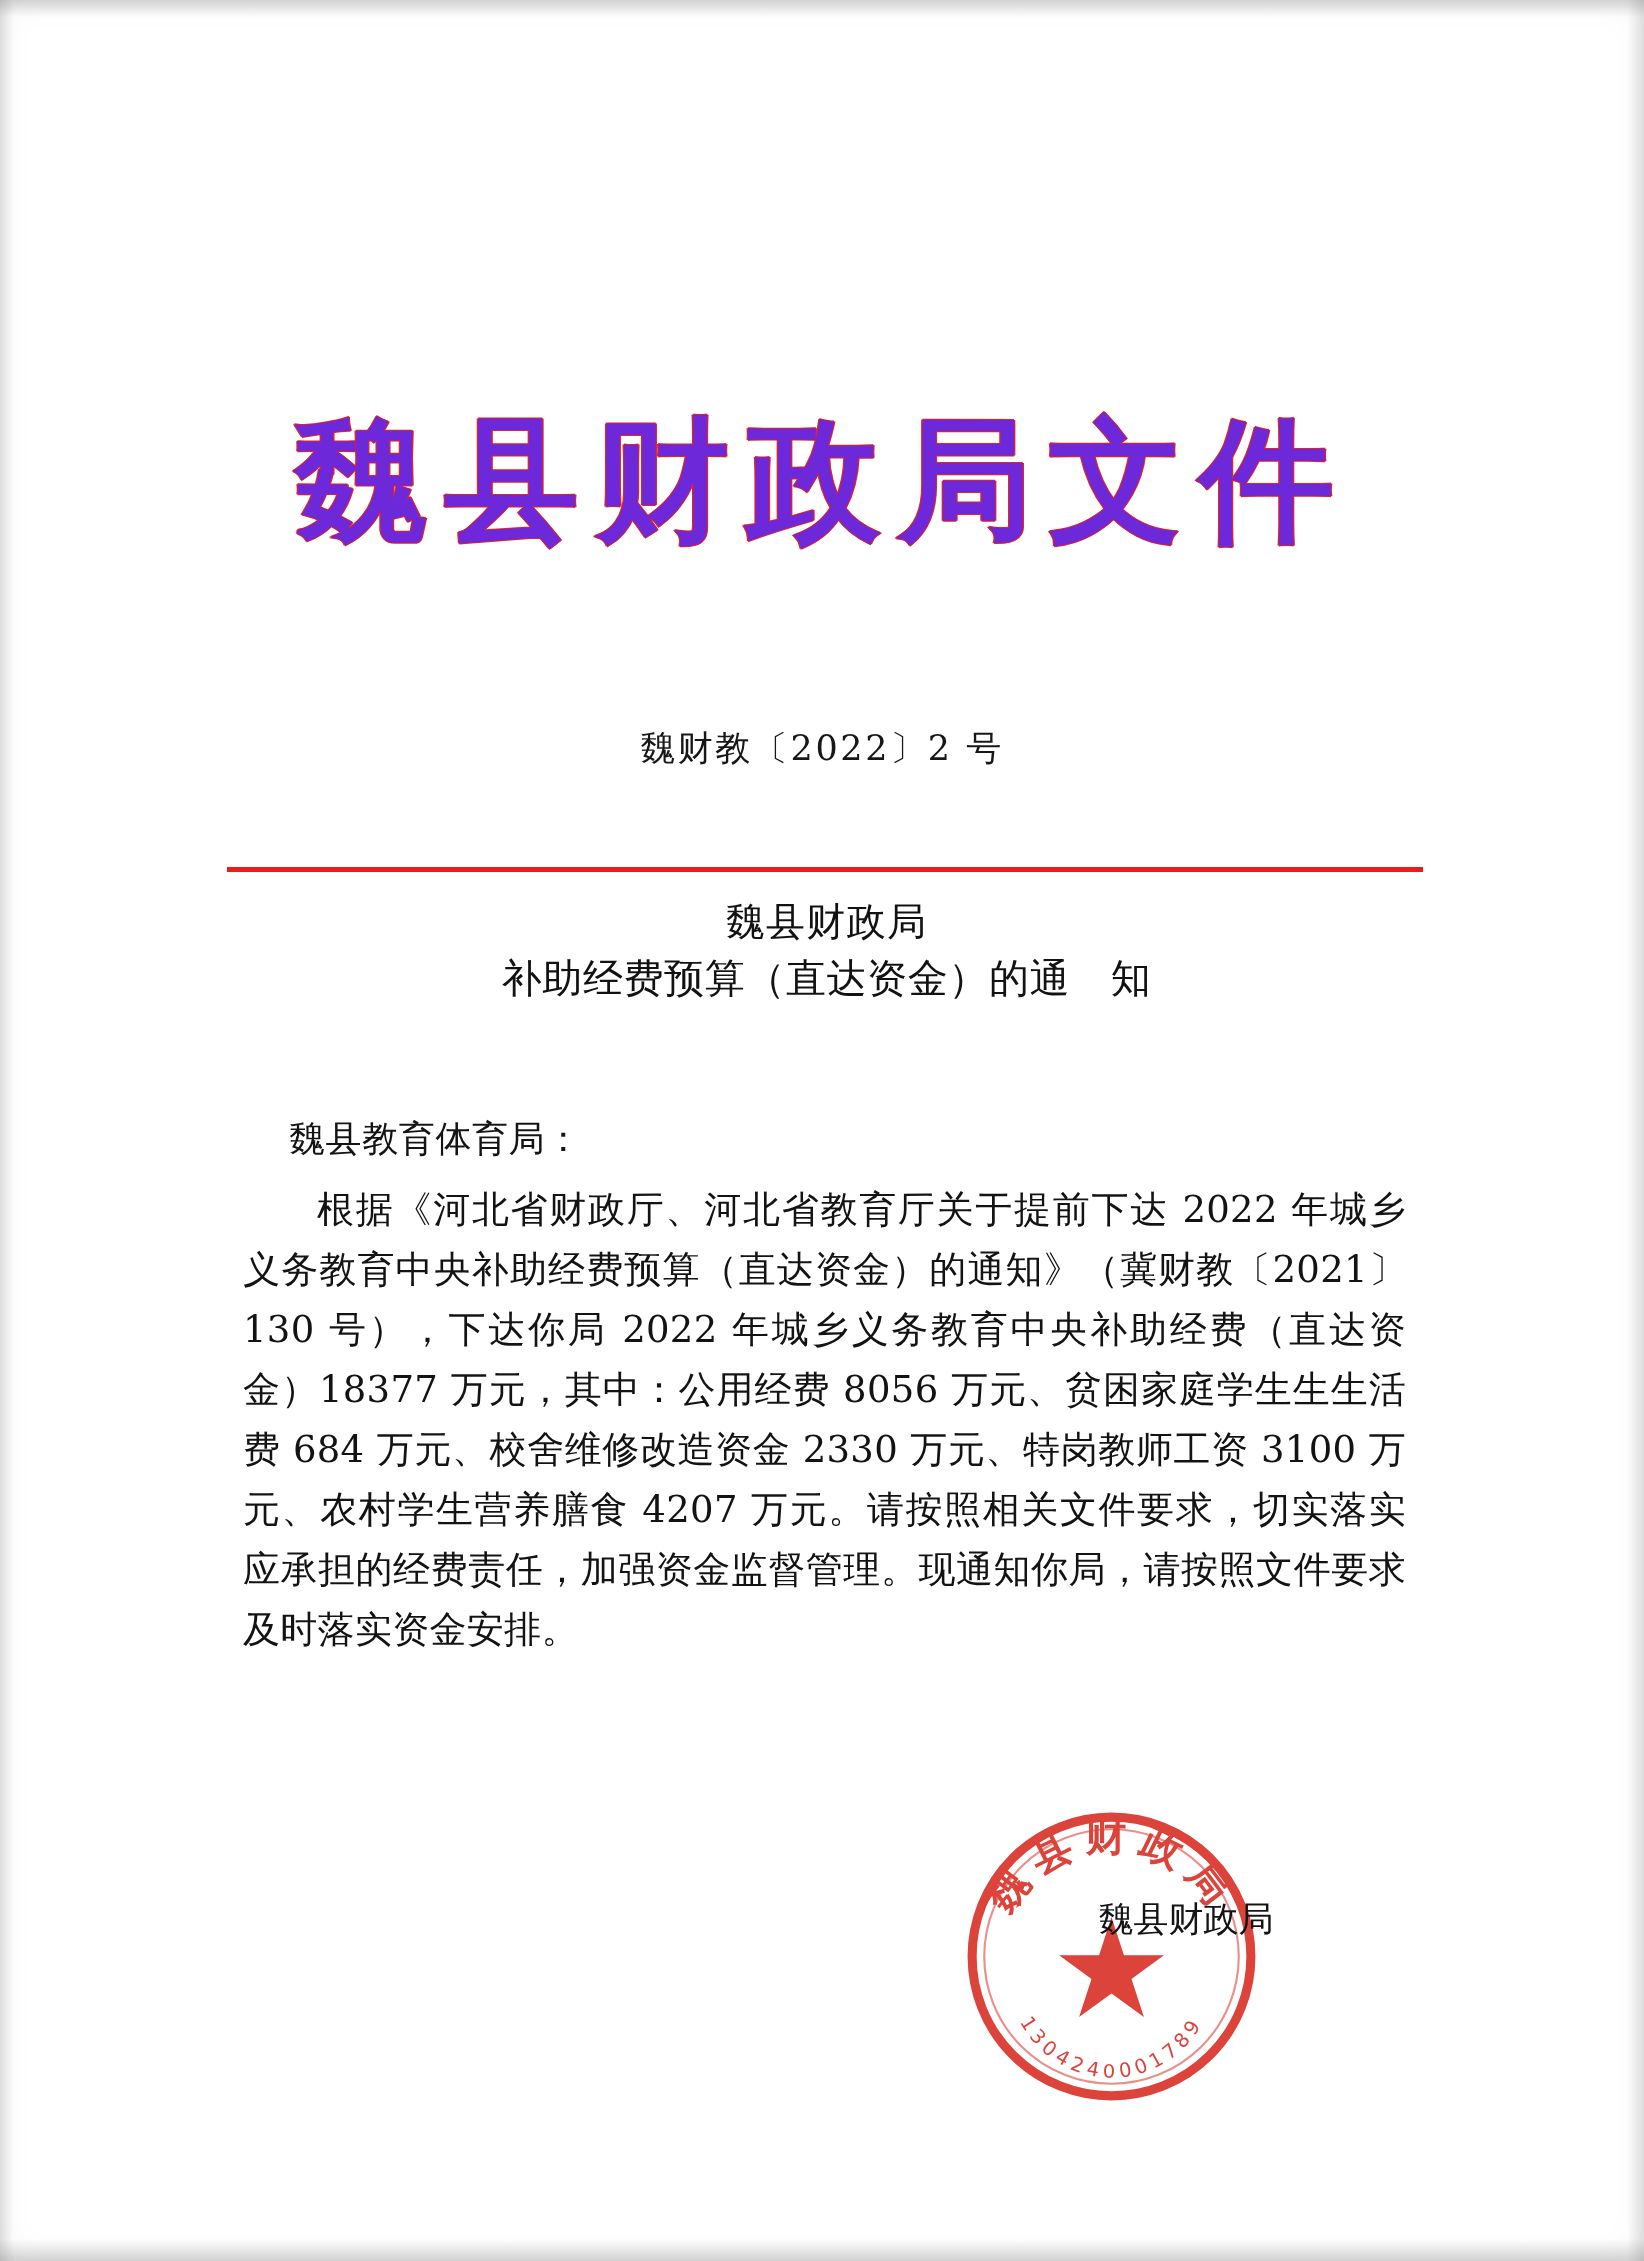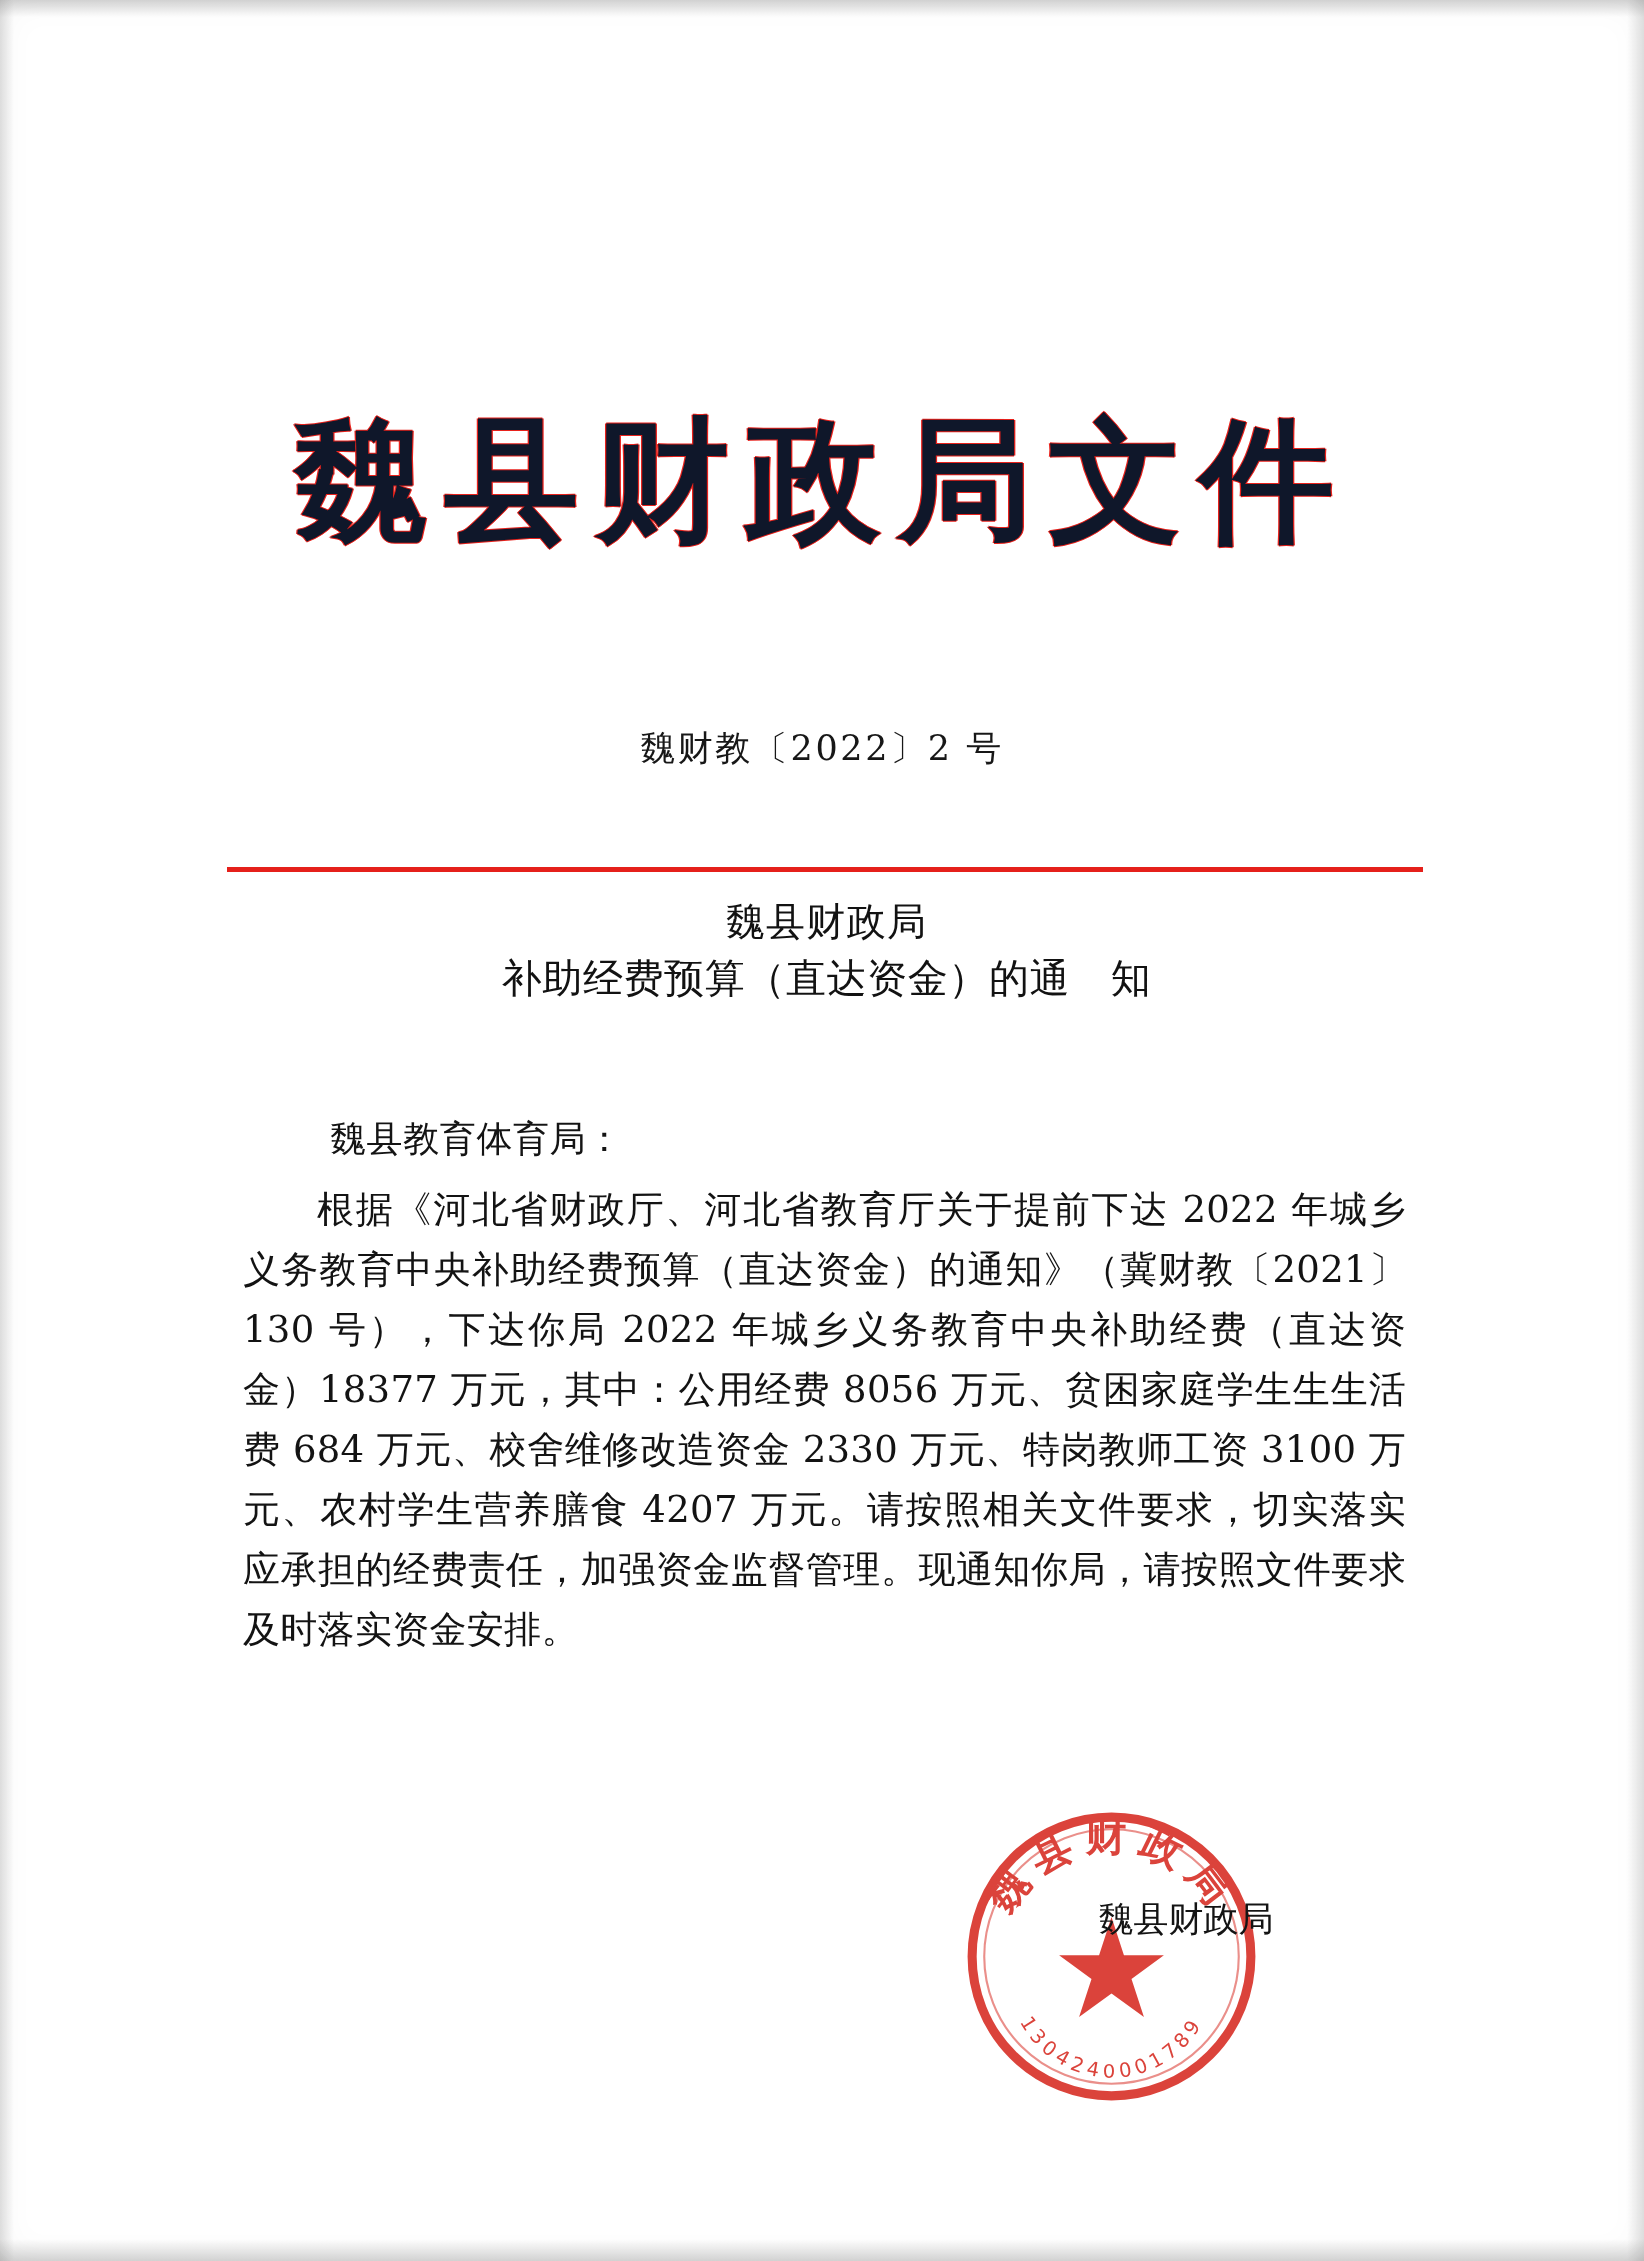--- a/index.html
+++ b/index.html
@@ -51,21 +51,21 @@
     background: linear-gradient(to left, rgba(120,120,120,0.22), rgba(255,255,255,0));
     z-index: 40;
   }
 
   .masthead {
     position: absolute;
     left: 0;
     top: 413px;
     width: 100%;
     text-align: center;
-    color: #0f172a;
+    color: #6d28d9;
     font-family: "DejaVu Serif", "Liberation Serif", serif;
     font-weight: bold;
     font-size: 134px;
     letter-spacing: 17px;
     line-height: 1;
     text-shadow:
       1.3px 0 0 #e8221c,
       -1.3px 0 0 #e8221c,
       0 1.3px 0 #e8221c,
       0 -1.3px 0 #e8221c;
@@ -112,21 +112,20 @@
     letter-spacing: 0.6px;
   }
 
   .recipient {
     position: absolute;
     left: 289px;
     top: 1115px;
     font-size: 36px;
     color: #141414;
     letter-spacing: 0.6px;
-    margin-left: 41px;
   }
 
   .body-text {
     position: absolute;
     left: 243px;
     top: 1180px;
     width: 1163px;
     font-size: 37px;
     line-height: 60px;
     color: #131313;

